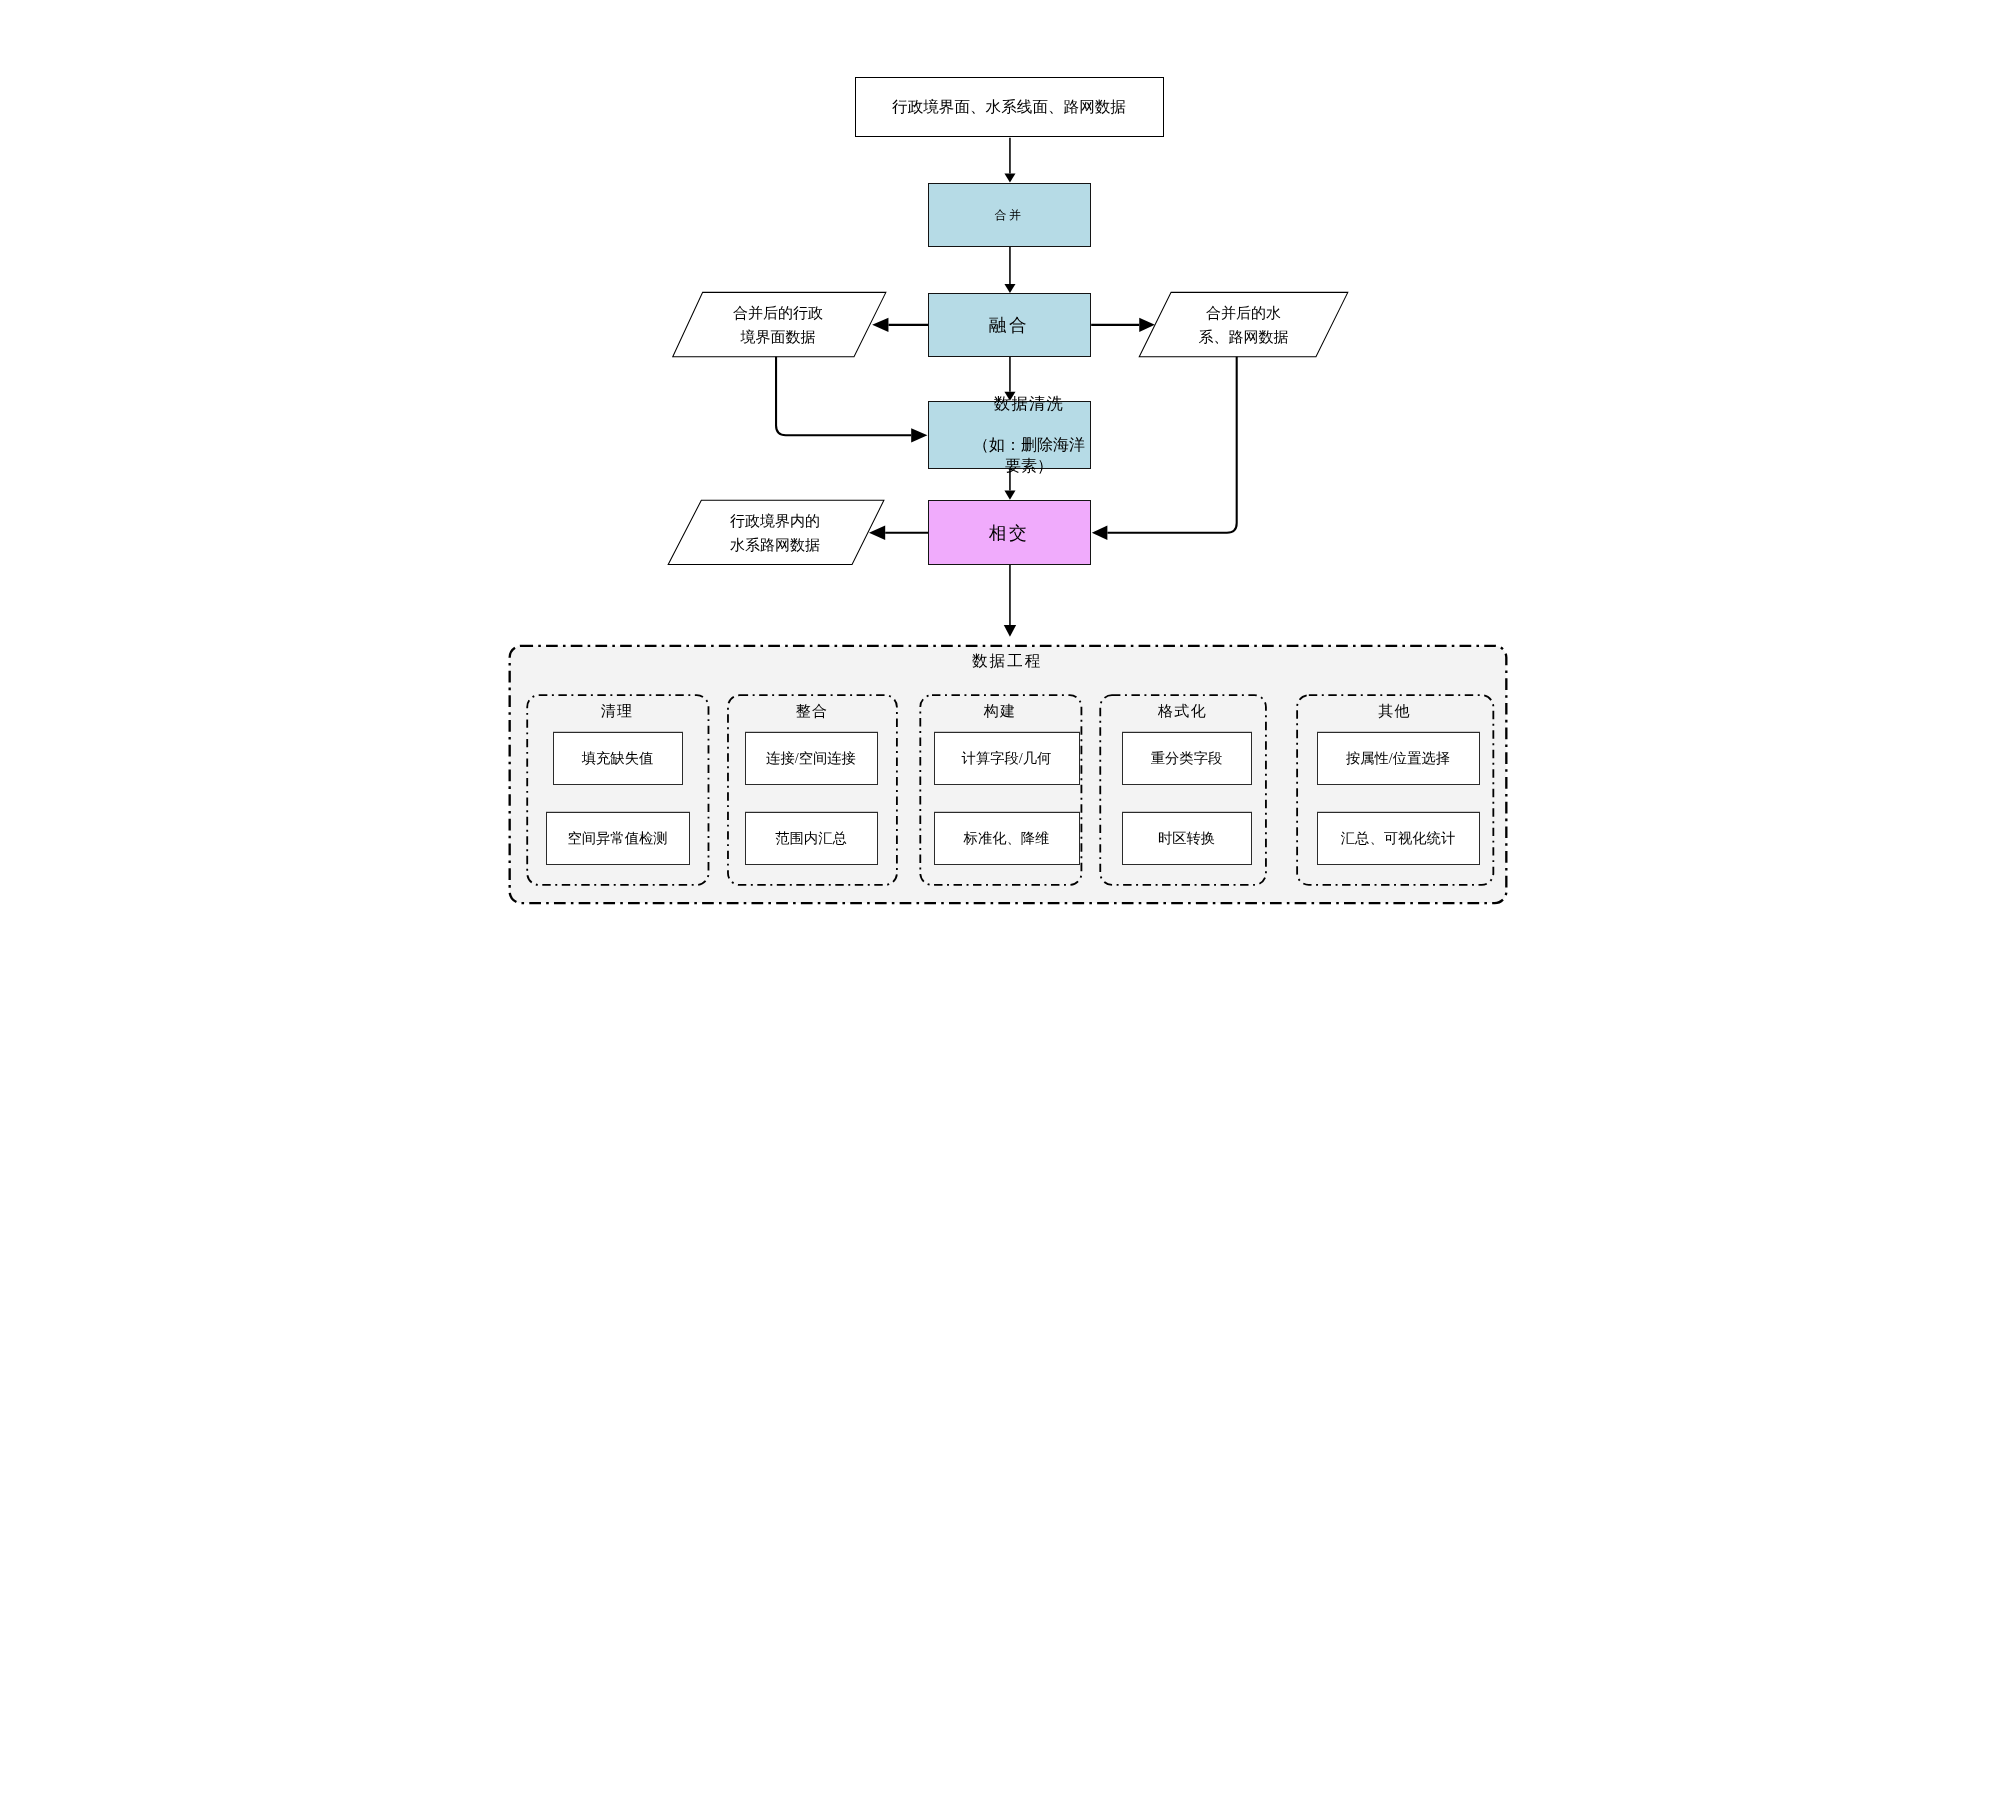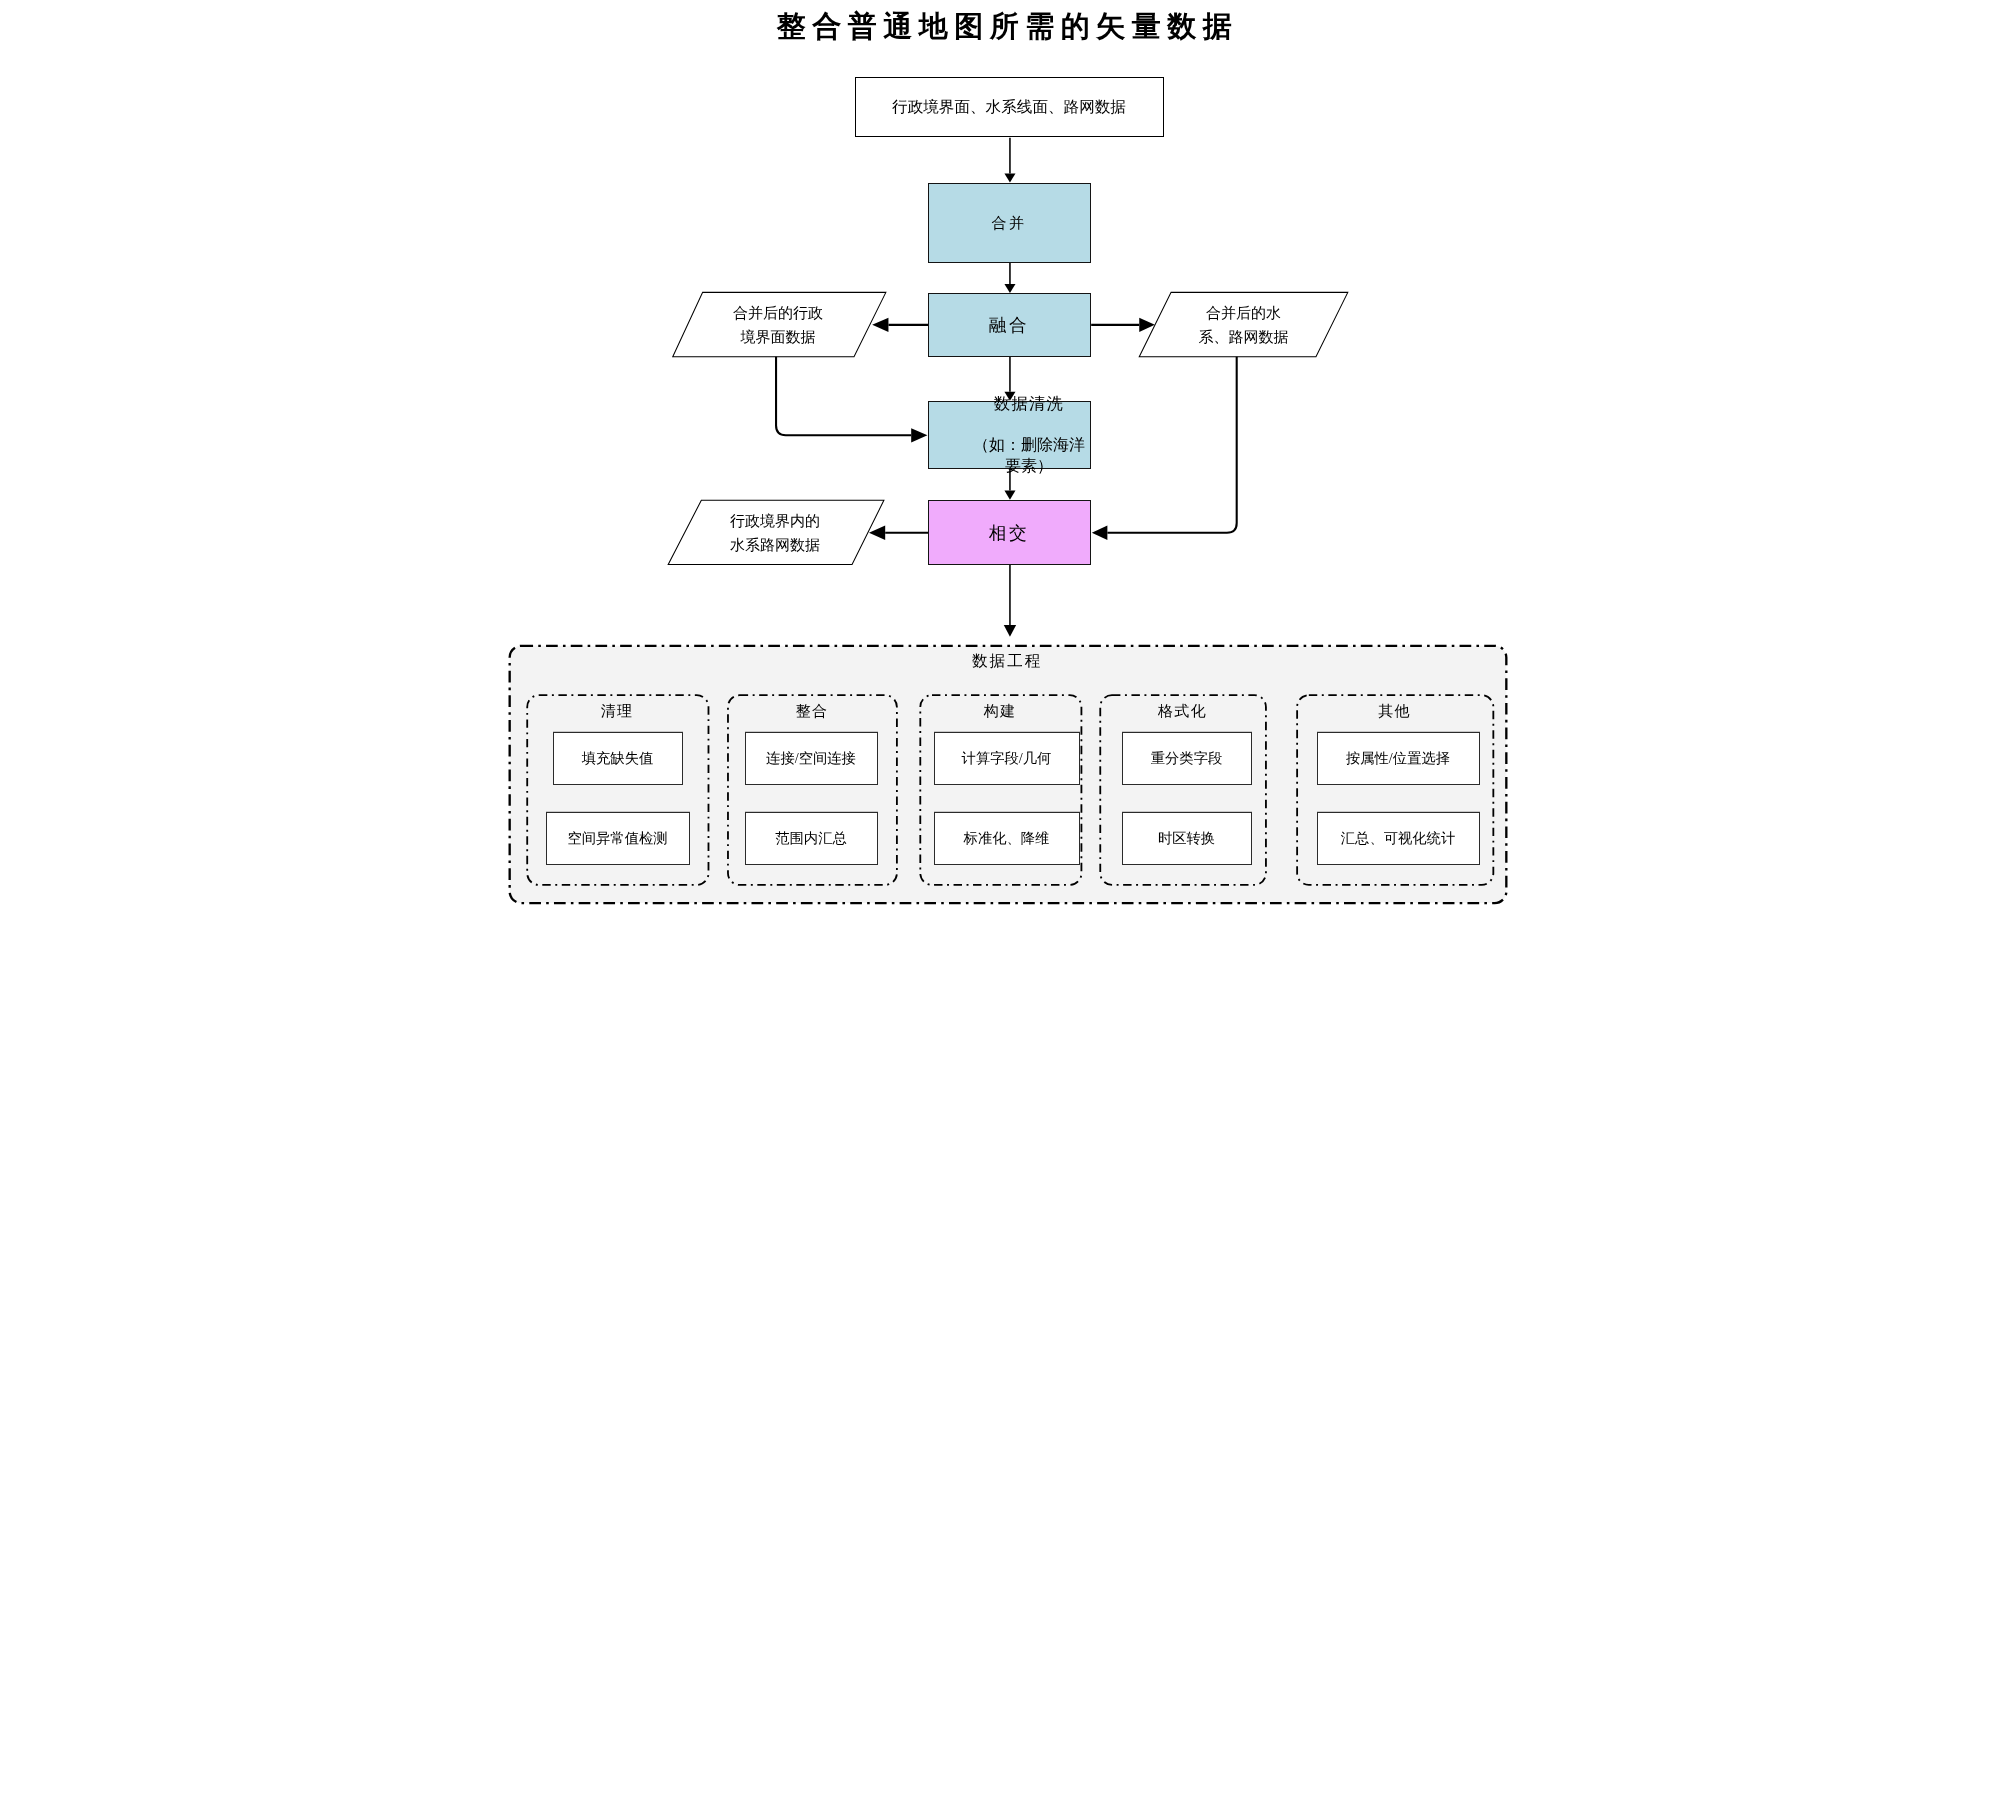--- a/index.html
+++ b/index.html
@@ -4,21 +4,21 @@
 <style>
   html,body{margin:0;padding:0;background:#ffffff;}
   body{font-family:"Liberation Serif","DejaVu Serif",serif;color:#000;}
   .stage{position:relative;width:1008px;height:907px;margin:0 auto;background:#fff;overflow:hidden;}
   .layer{position:absolute;left:0;top:0;width:1008px;height:907px;}
   .abs{position:absolute;box-sizing:border-box;}
   .title{left:0;top:6.5px;width:1008px;text-align:center;font-size:29px;font-weight:bold;letter-spacing:6.5px;}
   .node{display:flex;align-items:center;justify-content:center;text-align:center;border:1.3px solid #000;background:#fff;}
   .process{background:#b6dbe6;border:1px solid #141414;}
   .src{left:351px;top:77px;width:309px;height:60px;font-size:15.6px;}
-  .merge{left:424px;top:183px;width:163px;height:80px;font-size:15px;letter-spacing:2.6px;}
+  .merge{left:424px;top:183px;width:163px;height:64px;font-size:12px;letter-spacing:2.6px;}
   .dissolve{left:424px;top:293px;width:163px;height:64px;font-size:17.6px;letter-spacing:2.6px;}
   .clean{left:424px;top:401px;width:163px;height:68px;flex-direction:column;}
   .clean .l1{font-size:16.3px;letter-spacing:1.3px;}
   .clean .l2{font-size:16px;margin-top:20px;}
   .intersect{left:424px;top:500px;width:163px;height:65px;font-size:17.6px;letter-spacing:2.6px;}
   .ptext{display:flex;align-items:center;justify-content:center;text-align:center;font-size:15px;line-height:1.6;white-space:pre-line;}
   .p1t{left:190px;top:294px;width:169px;height:62px;}
   .p2t{left:658px;top:294px;width:164px;height:62px;}
   .p3t{left:187px;top:502px;width:169px;height:62px;}
   .engtitle{left:5.2px;top:651px;width:997px;text-align:center;font-size:15.6px;letter-spacing:2px;}
@@ -94,21 +94,20 @@
     <g>
       <path class="thick" d="M418 549 L418 655 Q418 670 433 670 L626 670"></path>
         <polygon class="head" points="626,659 626,681 651,670"></polygon>
     </g>
     <g>
       <path class="thick" d="M1127 549 L1127 805 Q1127 820 1112 820 L928 820"></path>
         <polygon class="head" points="928,809 928,831 904,820"></polygon>
     </g>
   </svg>
 
-  <div class="abs title">整合普通地图所需的矢量数据</div>
 
   <div class="abs node src">
     <span>行政境界面、水系线面、路网数据</span>
   </div>
 
   <div class="abs node process merge" style="background: rgb(182, 219, 230);">
     <span>合并</span>
   </div>
 
   <div class="abs node process dissolve" style="background: rgb(182, 219, 230);">

